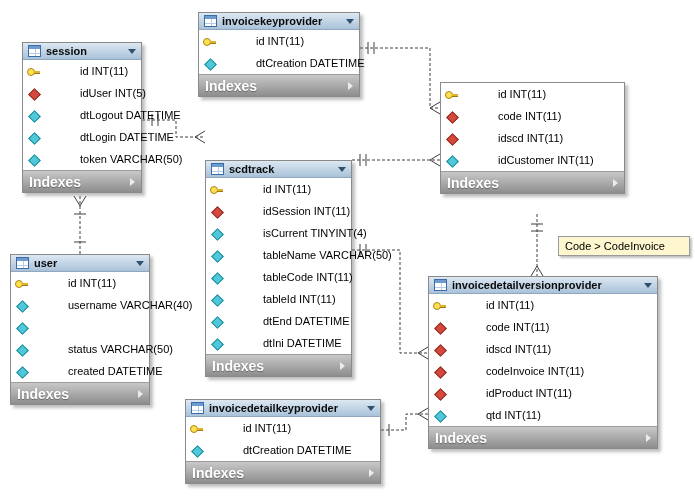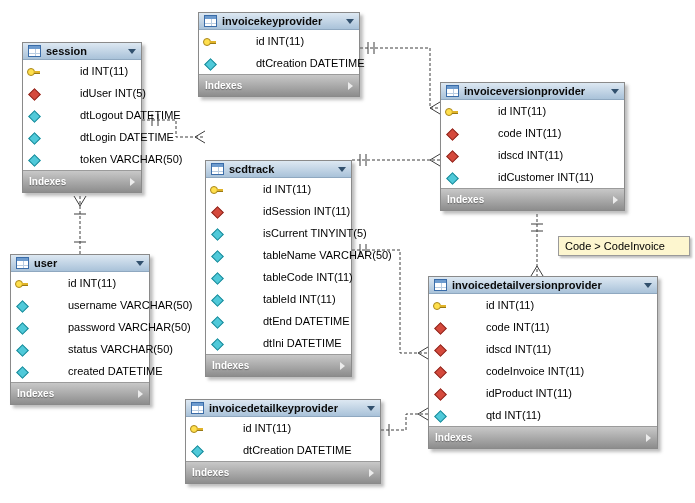--- a/index.html
+++ b/index.html
@@ -36,21 +36,21 @@
   .cicon[data-icon="key"]::after  { content:""; position:absolute; left:7px; top:6px; width:6px; height:2px;
         background:#e0b32a; border-bottom:1px solid #9a7a14; }
   .cicon[data-icon="fk"]::before  { content:""; position:absolute; left:3px; top:3px; width:7px; height:7px;
         background:#d5493c; border:1px solid #8e2a22; transform:rotate(45deg); }
   .cicon[data-icon="col"]::before { content:""; position:absolute; left:3px; top:3px; width:7px; height:7px;
         background:#4fc9d9; border:1px solid #1e8a99; transform:rotate(45deg); }
   .ctext { white-space:nowrap; color:#000;padding-left:36px; }
 
   .tbl-footer { height:22px; display:flex; align-items:center; padding:0 6px;
                 background:linear-gradient(#c8c8c8,#8d8d8d); border-top:1px solid #9b9b9b;
-                color:#fff; font-weight:bold; font-size:10px; text-shadow:0 1px 1px rgba(0,0,0,.35); }
+                color:#fff; font-weight:bold; font-size:14px; text-shadow:0 1px 1px rgba(0,0,0,.35); }
   .ftr-arrow { margin-left:auto; width:0; height:0; border-top:4px solid transparent;
                border-bottom:4px solid transparent; border-left:5px solid #ececec; }
 
   .note { position:absolute; z-index:1; left:558px; top:236px; width:132px; height:20px;
           background:#fdf6cf; border:1px solid #9a9a9a; box-shadow:2px 2px 2px rgba(0,0,0,.25);
           font-size:11px; color:#000; display:flex; align-items:center; padding:0 6px; white-space:nowrap; }
 </style>
 </head>
 <body>
 
@@ -140,25 +140,20 @@
       <span class="cicon" data-icon="col"></span>
       <span class="ctext">dtCreation DATETIME</span>
     </div>
     <div class="tbl-footer">
       <span>Indexes</span>
       <span class="ftr-arrow"></span>
     </div>
   </div>
 
   <div class="tbl" id="t2">
-    <div class="tbl-header">
-      <span class="ticon"></span>
-      <span class="tbl-title">invoiceversionprovider</span>
-      <span class="hdr-arrow"></span>
-    </div>
     <div class="row">
       <span class="cicon" data-icon="key"></span>
       <span class="ctext">id INT(11)</span>
     </div>
     <div class="row">
       <span class="cicon" data-icon="fk"></span>
       <span class="ctext">code INT(11)</span>
     </div>
     <div class="row">
       <span class="cicon" data-icon="fk"></span>
@@ -183,21 +178,21 @@
     <div class="row">
       <span class="cicon" data-icon="key"></span>
       <span class="ctext">id INT(11)</span>
     </div>
     <div class="row">
       <span class="cicon" data-icon="fk"></span>
       <span class="ctext">idSession INT(11)</span>
     </div>
     <div class="row">
       <span class="cicon" data-icon="col"></span>
-      <span class="ctext">isCurrent TINYINT(5)</span>
+      <span class="ctext">isCurrent TINYINT(4)</span>
     </div>
     <div class="row">
       <span class="cicon" data-icon="col"></span>
       <span class="ctext">tableName VARCHAR(50)</span>
     </div>
     <div class="row">
       <span class="cicon" data-icon="col"></span>
       <span class="ctext">tableCode INT(11)</span>
     </div>
     <div class="row">
@@ -223,25 +218,24 @@
       <span class="ticon"></span>
       <span class="tbl-title">user</span>
       <span class="hdr-arrow"></span>
     </div>
     <div class="row">
       <span class="cicon" data-icon="key"></span>
       <span class="ctext">id INT(11)</span>
     </div>
     <div class="row">
       <span class="cicon" data-icon="col"></span>
-      <span class="ctext">username VARCHAR(50)</span>
-    </div>
-    <div class="row">
-      <span class="cicon" data-icon="col"></span>
-      <span class="ctext">password VARCHAR(50)</span>
+      <span class="ctext">username VARCHAR(40)</span>
+    </div>
+    <div class="row">
+      <span class="cicon" data-icon="col"></span>
     </div>
     <div class="row">
       <span class="cicon" data-icon="col"></span>
       <span class="ctext">status VARCHAR(50)</span>
     </div>
     <div class="row">
       <span class="cicon" data-icon="col"></span>
       <span class="ctext">created DATETIME</span>
     </div>
     <div class="tbl-footer">

